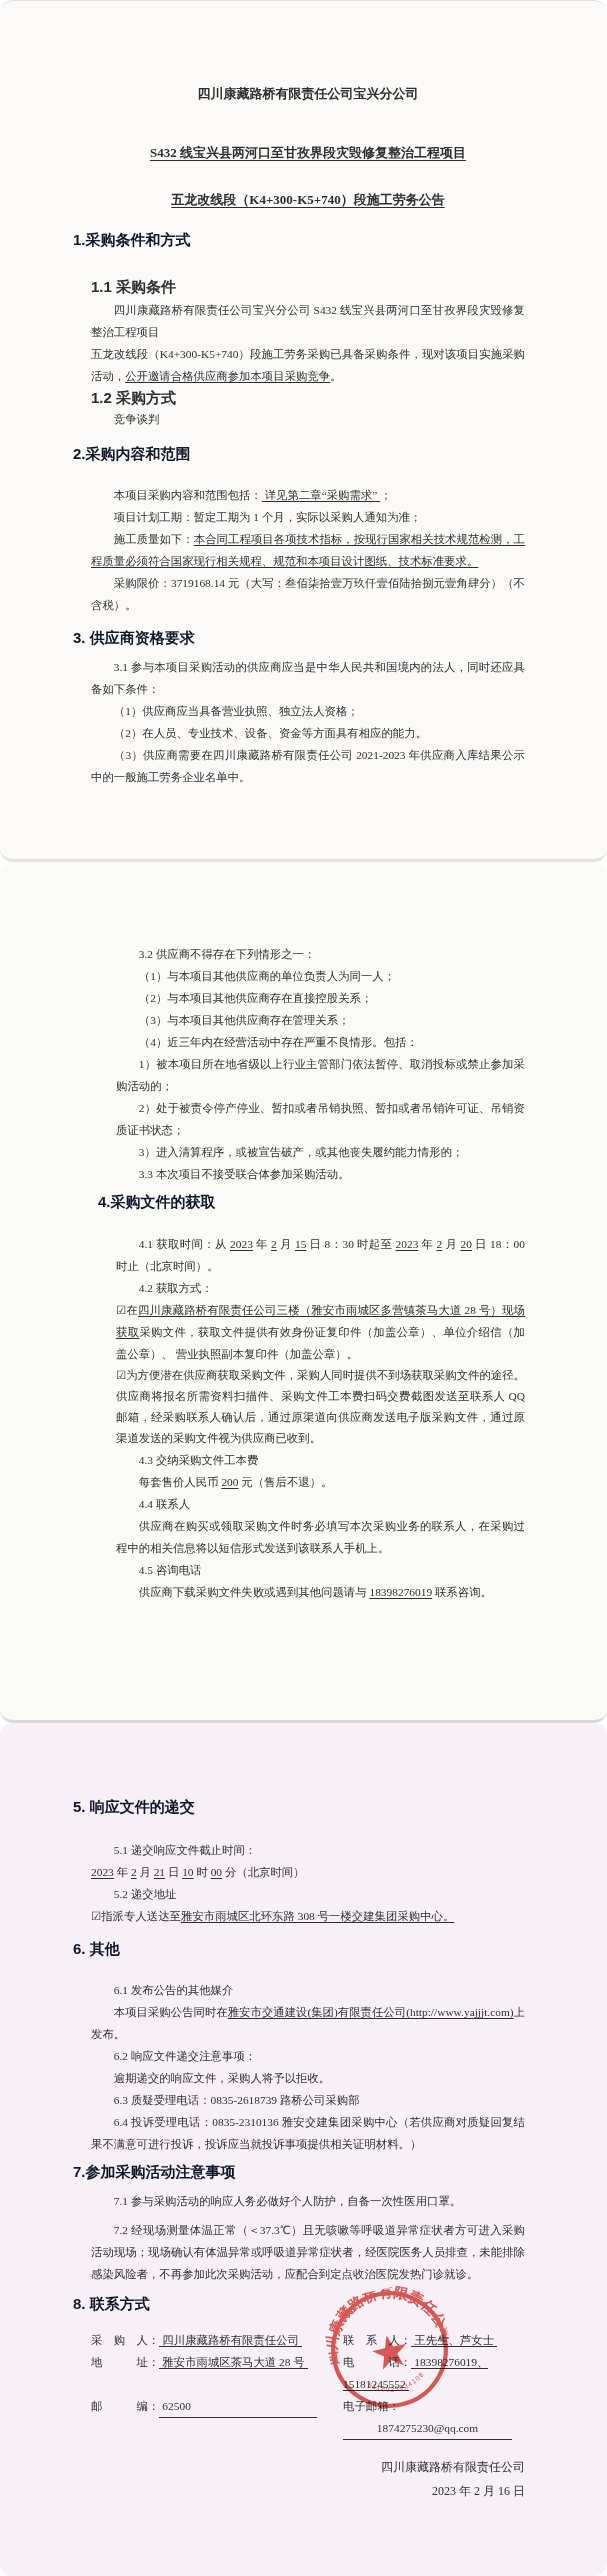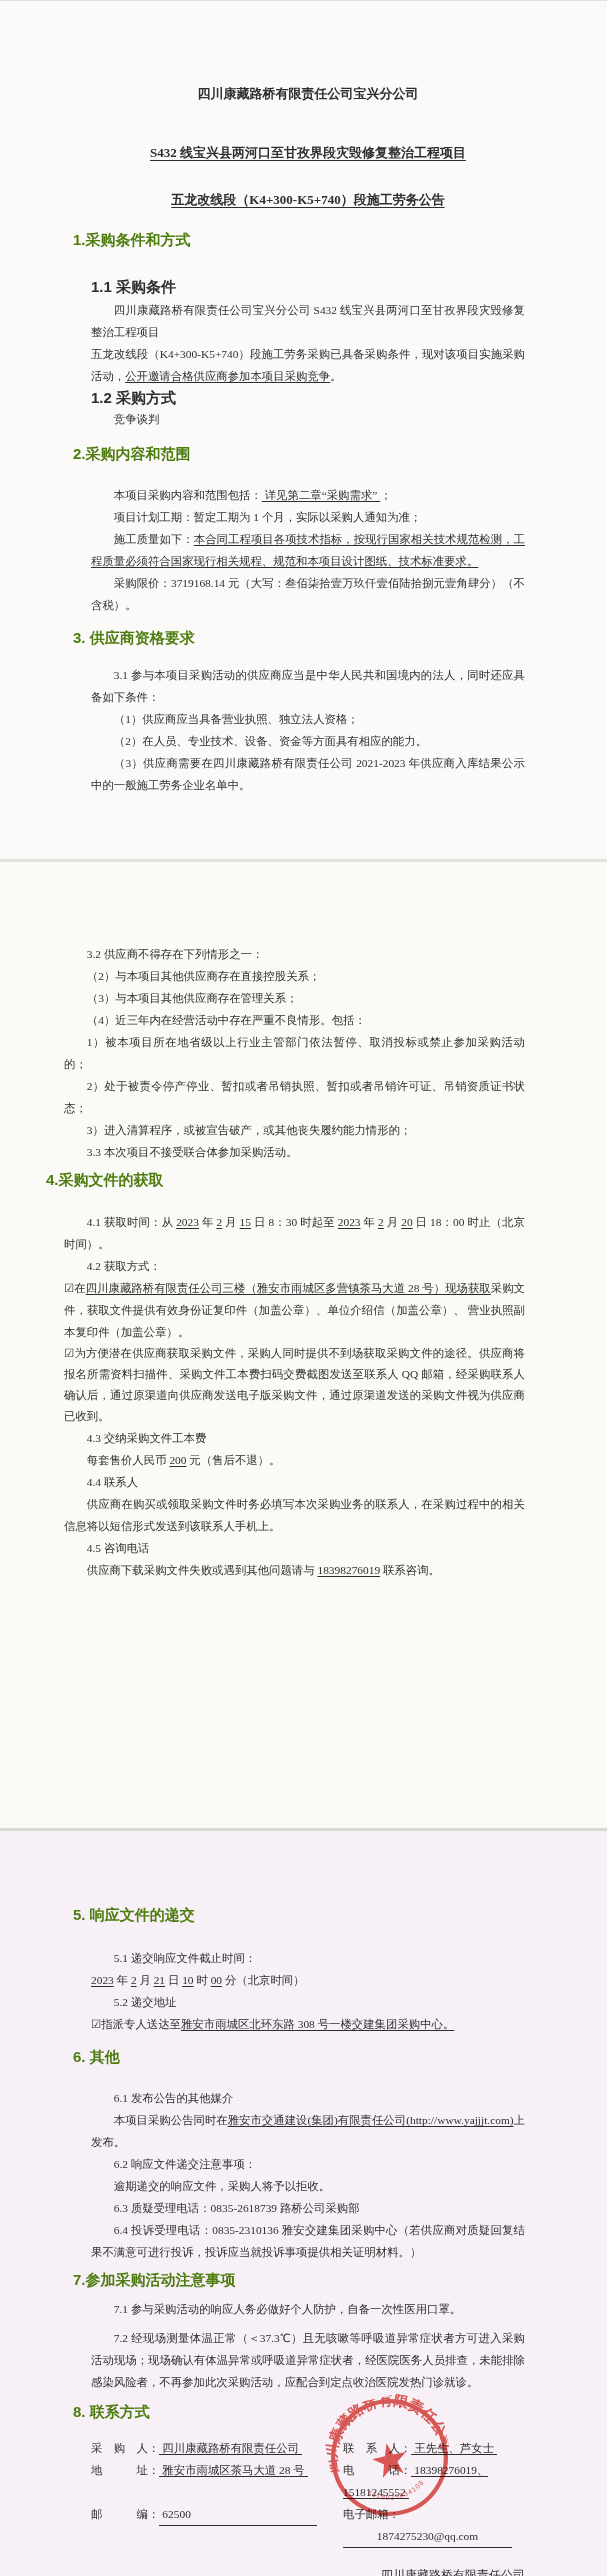--- a/index.html
+++ b/index.html
@@ -1,31 +1,31 @@
 <!DOCTYPE html>
 <html style="font-size:12px"><head>
 <meta charset="utf-8">
 <style>
   html,body{margin:0;padding:0;background:#ffffff;}
   .sheet{width:607px;height:2576px;position:relative;margin:0 auto;
          font-family:"Liberation Serif",serif;color:#2e2e2e;}
-  .page{box-sizing:border-box;width:607px;overflow:hidden;position:relative;}
+  .page{box-sizing:border-box;width:607px;overflow:hidden;position:relative;border-radius:13px;}
   .page1{height:862px;background:#fbfaf8;border-top:1.5px solid #e2e0dc;border-bottom:3px solid #e6e3df;
          padding:84px 82px 0 91px;}
-  .page2{height:969px;background:#fafaf7;border-bottom:3px solid #dcd9d4;
-         padding:81px 82px 0 64px;}
+  .page2{height:861px;background:#fafaf7;border-bottom:3px solid #dcd9d4;
+         padding:81px 82px 0 116px;}
   .page3{height:853px;background:#f8f0f7;
          padding:72px 82px 0 91px;}
   p,h1,h2,div{margin:0;}
   .t-center{text-align:center;}
   .doc-company{font-size:13px;font-weight:bold;line-height:18px;}
   .doc-title{font-size:13px;font-weight:bold;line-height:18px;}
   .doc-title .u{text-underline-offset:3px;}
   .h-sec{font-family:"Liberation Sans",sans-serif;font-size:15px;font-weight:bold;
-         line-height:23px;color:#4d7c0f;margin-left:-18px;}
+         line-height:23px;color:#0f172a;margin-left:-18px;}
   .h1a{line-height:21px;}
   .sub{font-size:15px;font-weight:bold;line-height:21px;font-family:"Liberation Sans",sans-serif;}
   .b{font-size:11.4px;line-height:22px;text-align:justify;}
   .b28{line-height:21px;}
   .ind{text-indent:2em;}
   .u{text-decoration:underline;text-decoration-thickness:0.8px;text-underline-offset:2.3px;}
   .contact{font-size:11.4px;}
   .c-row{display:flex;line-height:22px;}
   .c-left{width:252px;flex:none;}
   .c-right{flex:1;}
@@ -51,28 +51,29 @@
     <p class="sub">1.2 采购方式</p>
     <p class="b ind">竞争谈判</p>
 
     <h1 class="h-sec" style="margin-top:12px;">2.采购内容和范围</h1>
     <p class="b ind" style="margin-top:19px;"><span>本项目采购内容和范围包括：</span><span class="u"> 详见第二章“采购需求” </span><span>；</span></p>
     <p class="b ind">项目计划工期：暂定工期为 1 个月，实际以采购人通知为准；</p>
     <p class="b ind"><span>施工质量如下：</span><span class="u">本合同工程项目各项技术指标，按现行国家相关技术规范检测，工程质量必须符合国家现行相关规程、规范和本项目设计图纸、技术标准要求。</span></p>
     <p class="b ind">采购限价：3719168.14 元（大写：叁佰柒拾壹万玖仟壹佰陆拾捌元壹角肆分）（不含税）。</p>
 
     <h1 class="h-sec" style="margin-top:10px;">3. 供应商资格要求</h1>
-    <p class="b ind" style="margin-top:15px;">3.1 参与本项目采购活动的供应商应当是中华人民共和国境内的法人，同时还应具备如下条件：</p>
+    <p class="b ind" style="margin-top:7px;">3.1 参与本项目采购活动的供应商应当是中华人民共和国境内的法人，同时还应具备如下条件：</p>
     <p class="b ind">（1）供应商应当具备营业执照、独立法人资格；</p>
     <p class="b ind">（2）在人员、专业技术、设备、资金等方面具有相应的能力。</p>
     <p class="b ind">（3）供应商需要在四川康藏路桥有限责任公司 2021-2023 年供应商入库结果公示中的一般施工劳务企业名单中。</p>
   </div>
 
   <div class="page page2">
     <p class="b ind">3.2 供应商不得存在下列情形之一：</p>
+    <p class="b ind">（1）与本项目其他供应商的单位负责人为同一人；</p>
     <p class="b ind">（2）与本项目其他供应商存在直接控股关系；</p>
     <p class="b ind">（3）与本项目其他供应商存在管理关系；</p>
     <p class="b ind">（4）近三年内在经营活动中存在严重不良情形。包括：</p>
     <p class="b ind">1）被本项目所在地省级以上行业主管部门依法暂停、取消投标或禁止参加采购活动的；</p>
     <p class="b ind">2）处于被责令停产停业、暂扣或者吊销执照、暂扣或者吊销许可证、吊销资质证书状态；</p>
     <p class="b ind">3）进入清算程序，或被宣告破产，或其他丧失履约能力情形的；</p>
     <p class="b ind">3.3 本次项目不接受联合体参加采购活动。</p>
 
     <h1 class="h-sec" style="margin-top:4.6px;">4.采购文件的获取</h1>
     <p class="b ind" style="margin-top:20px;"><span>4.1 获取时间：从 </span><span class="u">2023</span><span> 年 </span><span class="u">2</span><span> 月 </span><span class="u">15</span><span> 日 8：30 时起至 </span><span class="u">2023</span><span> 年 </span><span class="u">2</span><span> 月 </span><span class="u">20</span><span> 日 18：00 时止（北京时间）。</span></p>

